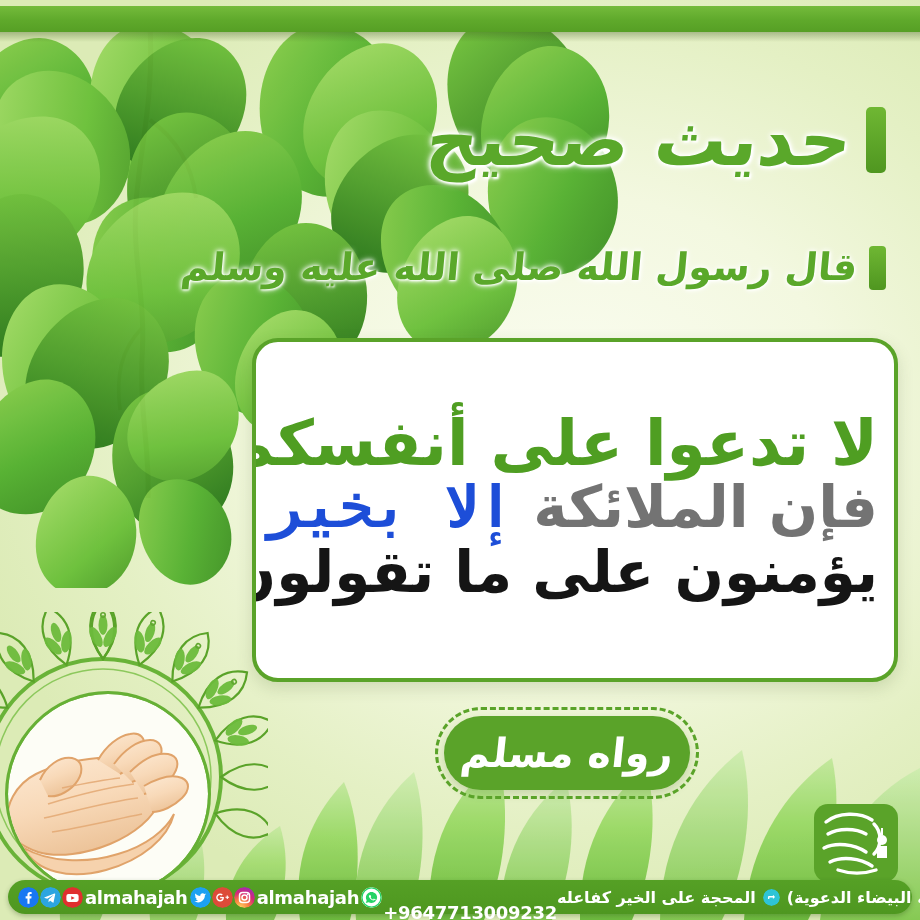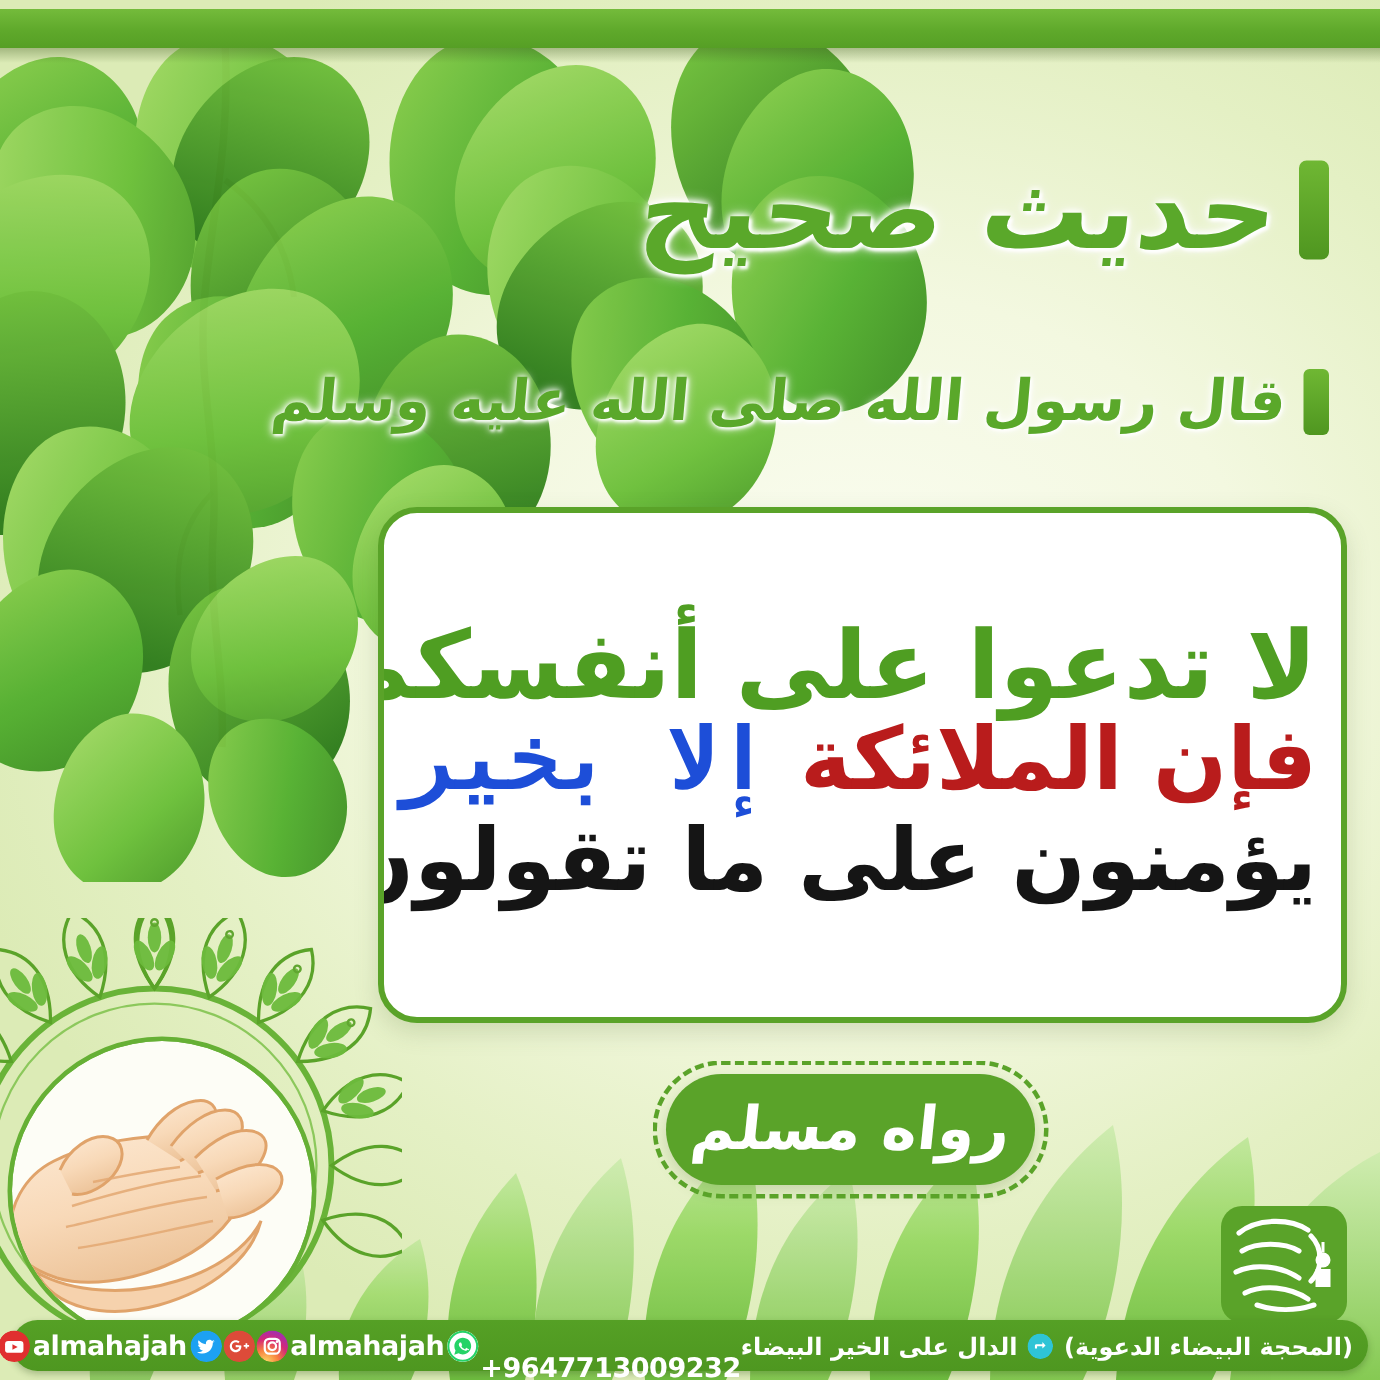--- a/index.html
+++ b/index.html
@@ -122,21 +122,21 @@
     white-space: nowrap;
     font-weight: 700;
     line-height: 1.04;
     text-align: center;
     width: 100%;
   }
   .l1 { font-size: 63px; color: #4f9e22; letter-spacing: -1px; }
   .l2 { font-size: 58px; letter-spacing: -1px; }
   .l3 { font-size: 58px; color: #151515; letter-spacing: -1px; }
   .seg-green { color: #1d4ed8; font-family: Liberation Mono, monospace; }
-  .seg-black { color: #b91c1c; }
+  .seg-black { color: #737373; }
 
   
   .pill {
     position: absolute;
     left: 444px; top: 716px;
     width: 246px; height: 74px;
     background: #5aa329;
     border-radius: 38px;
     z-index: 24;
     display: flex; align-items: center; justify-content: center;
@@ -169,21 +169,21 @@
   
   .footer {
     position: absolute;
     left: 8px; right: 8px; bottom: 6px;
     height: 34px;
     background: linear-gradient(180deg, #55a025 0%, #4e9720 100%);
     border-radius: 17px;
     z-index: 40;
     display: flex;
     align-items: center;
-    justify-content: flex-end;
+    justify-content: space-between;
     padding: 0 10px;
     box-shadow: 0 2px 5px rgba(40,70,20,.3);
   }
   .f-left { display: flex; align-items: center; gap: 1px; }
   .f-right { display: flex; align-items: center; gap: 7px; direction: rtl; }
   .sicon { width: 21px; height: 21px; border-radius: 50%; display: block; flex: 0 0 auto; }
   .handle {
     color: #ffffff;
     font-size: 18px;
     font-weight: 700;
@@ -489,20 +489,20 @@
       </svg>
       <span class="phone">+9647713009232</span>
     </div>
 
     <div class="f-right">
       <span class="ar-foot">(المحجة البيضاء الدعوية)</span>
       <svg class="sicon" viewBox="0 0 24 24" style="width:17px;height:17px;">
         <circle cx="12" cy="12" r="12" fill="#2ec4d6"></circle>
         <path d="M8 10h6V8l3 3.2L14 14v-2H9v2H7v-3.2z" fill="#fff"></path>
       </svg>
-      <span class="ar-foot">الدال على الخير البيضاء</span>
+      <span class="ar-foot">المحجة على الخير كفاعله</span>
     </div>
   </div>
 
   <div class="topbar-shadow"></div>
   <div class="topbar"></div>
 
 </div>
 
 </body></html>

